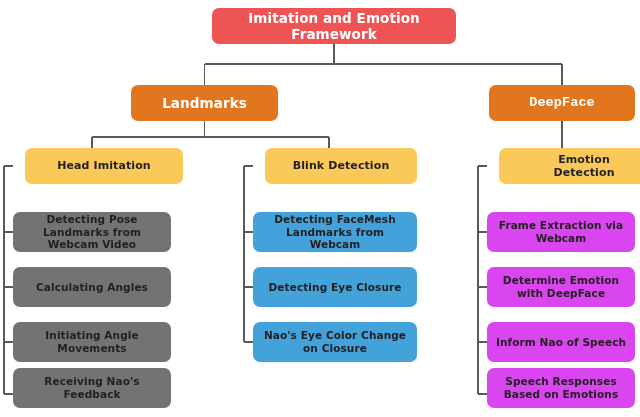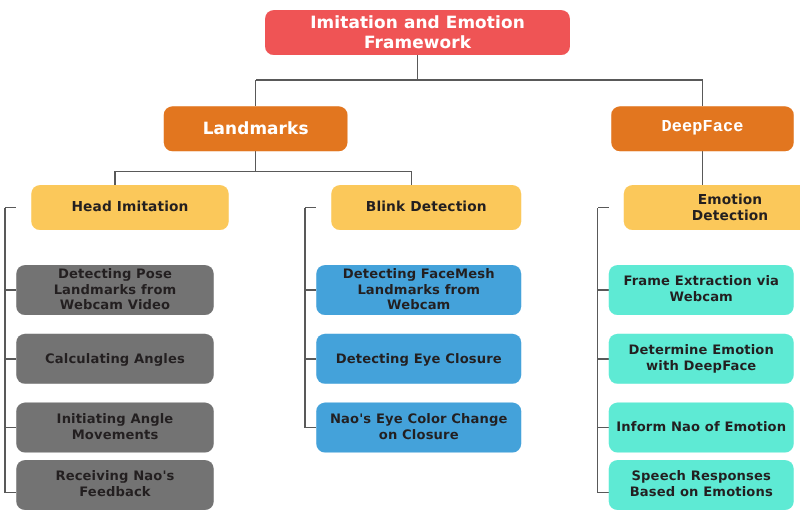--- a/index.html
+++ b/index.html
@@ -79,21 +79,21 @@
   .n-blink   { left: 253px; top: 148px; width: 152px; text-align: center; }
   .n-emotion { left: 487px; top: 148px; width: 148px; padding-left: 28px; }
 
   
   .leaf {
     font-size: 10.5px;
     height: 40px;
   }
   .leaf-green  { background: #737373; color: #231f20; }
   .leaf-blue   { background: #44a2da; color: #231f20; }
-  .leaf-purple { background: #5eead4; color: #231f20; }
+  .leaf-purple { background: #d946ef; color: #231f20; }
 
   .col-left  { left: 13px;  width: 158px; }
   .col-mid   { left: 253px; width: 164px; }
   .col-right { left: 487px; width: 148px; }
 
   .row-1 { top: 212px; }
   .row-2 { top: 267px; }
   .row-3 { top: 322px; }
   .row-4 { top: 368px; justify-content: flex-end; }
 </style>
@@ -183,19 +183,19 @@
     <span>Nao's Eye Color Change on Closure</span>
   </div>
 
   <div class="node leaf leaf-purple col-right row-1">
     <span>Frame Extraction via Webcam</span>
   </div>
   <div class="node leaf leaf-purple col-right row-2">
     <span>Determine Emotion with DeepFace</span>
   </div>
   <div class="node leaf leaf-purple col-right row-3">
-    <span>Inform Nao of Emotion</span>
+    <span>Inform Nao of Speech</span>
   </div>
   <div class="node leaf leaf-purple col-right row-4">
     <span>Speech Responses Based on Emotions</span>
   </div>
 
 </div>
 
 </body></html>

